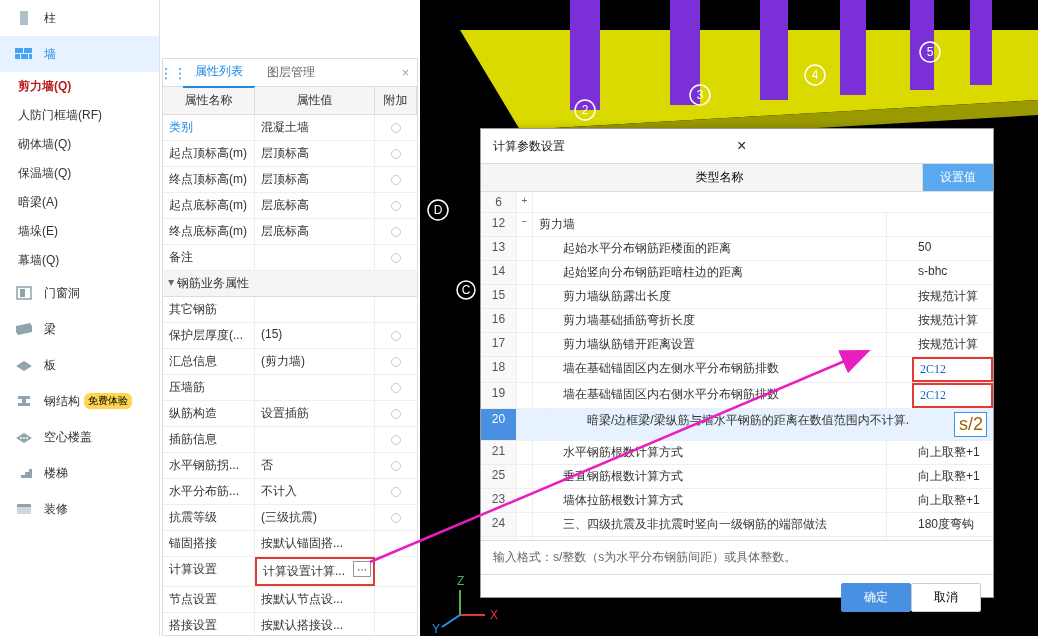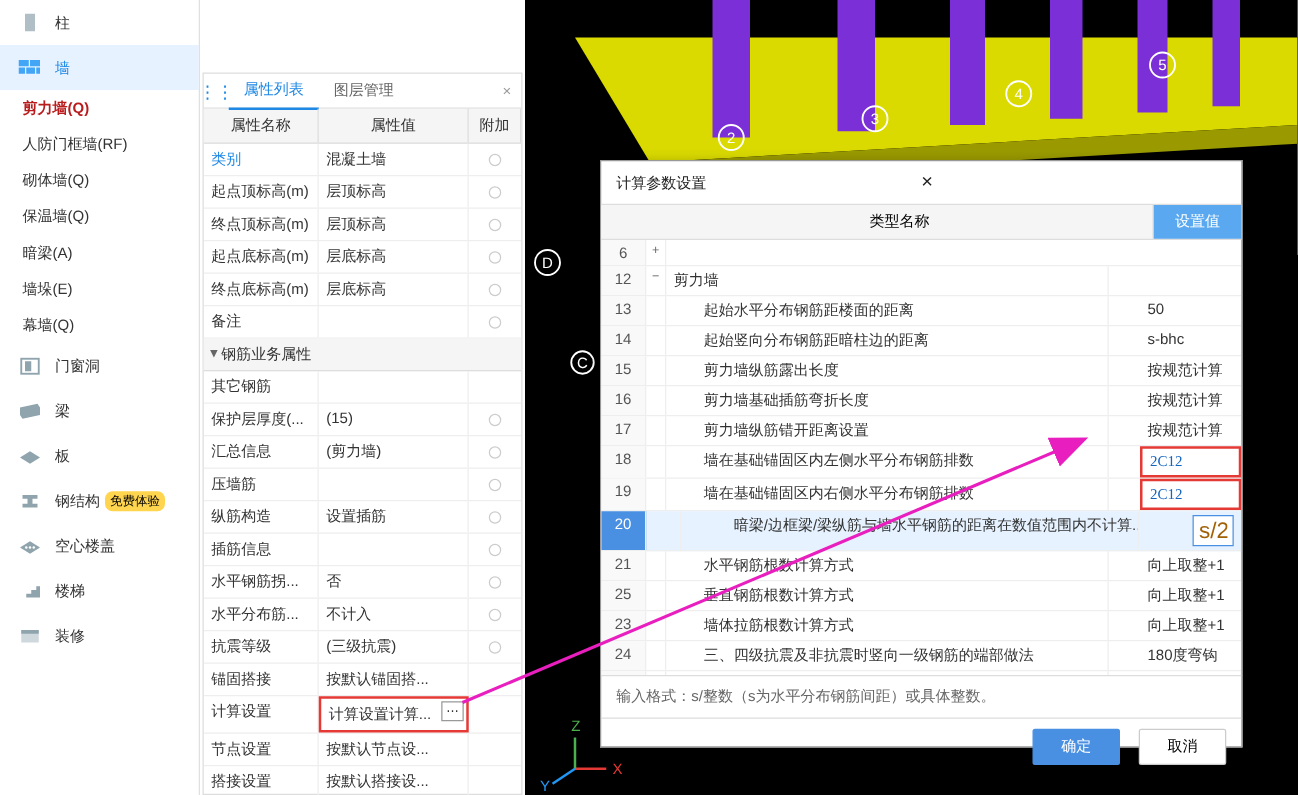--- a/index.html
+++ b/index.html
@@ -55,21 +55,21 @@
 .dlg-row.sel{background:#e6f2ff;gap:12px;}
 .dlg-row .rn{width:36px;text-align:center;padding:3px;border-right:1px solid #eee;background:#f9f9f9;color:#555;}
 .dlg-row .rn.sel{background:#4a90e2;color:#fff;}
 .dlg-row .exp{width:16px;padding:3px 2px;border-right:1px solid #eee;text-align:center;color:#666;font-size:10px;}
 .dlg-row .rname{width:354px;padding:3px 6px;border-right:1px solid #eee;overflow:hidden;white-space:nowrap;color:#333;}
 .dlg-row .rname.indent{padding-left:30px;}
 .dlg-row .rval{flex:1;padding:3px 6px;color:#333;margin-left:25px;}
 .dlg-row .rval.hl{border:2px solid #e53935;color:#1565c0;font-family:Liberation Serif, serif;}
 .dlg-row .rval input{width:100%;border:1px solid #4a90e2;padding:1px 4px;font-size:18px;color:#a16207;background:#fff;}
 .dlg-hint{padding:8px 12px;border-top:1px solid #ddd;color:#666;}
-.dlg-footer{display:flex;justify-content:flex-end;padding:8px 12px;gap:15px;border-top:1px solid #ddd;}
+.dlg-footer{display:flex;justify-content:flex-end;padding:8px 12px;gap:0;border-top:1px solid #ddd;}
 .btn{padding:5px 22px;border:1px solid #ccc;background:#fff;cursor:pointer;border-radius:2px;}
 .btn.primary{background:#4a90e2;color:#fff;border-color:#4a90e2;}
 
 
 .arrow{position:absolute;left:366px;top:342px;pointer-events:none;z-index:10;}
 </style>
 </head>
 <body>
 
 <div class="sidebar">

